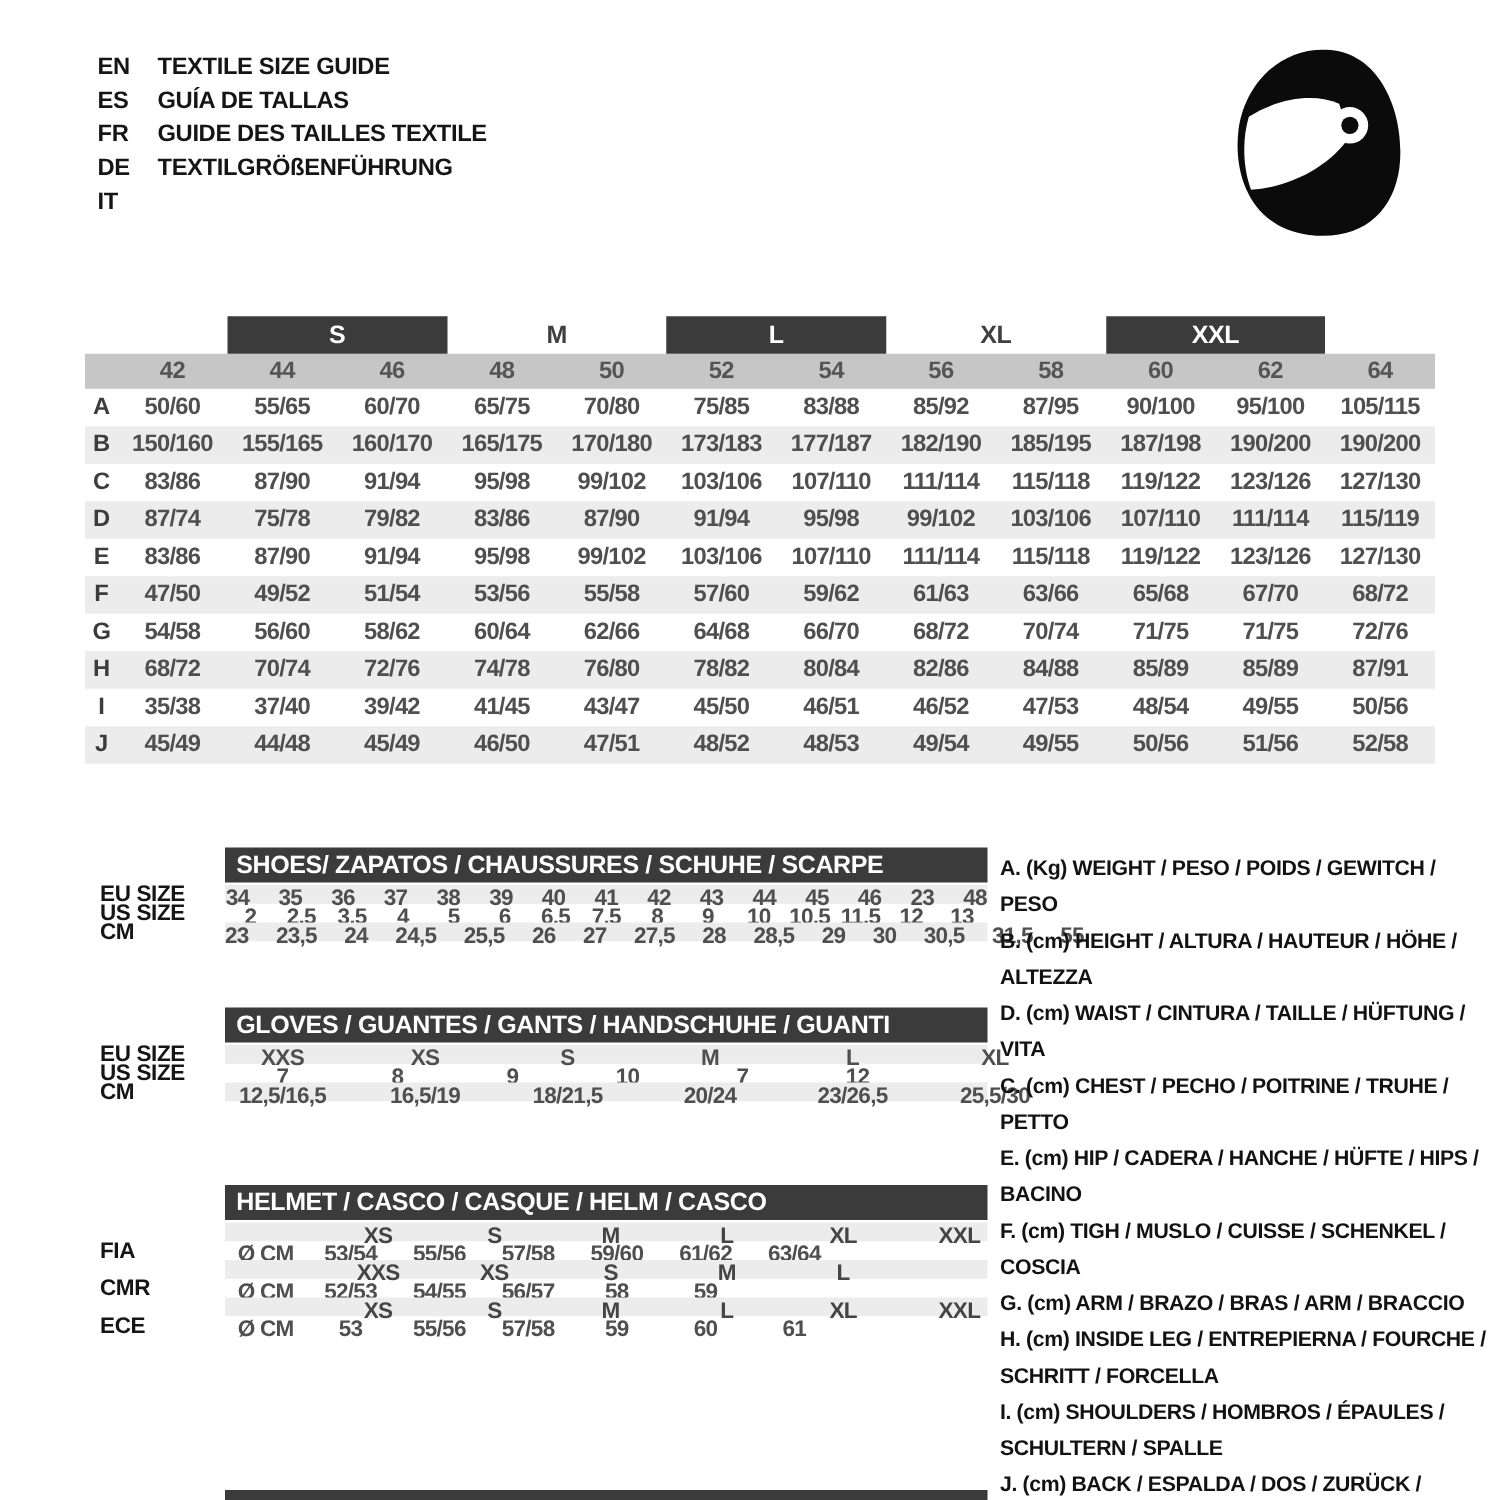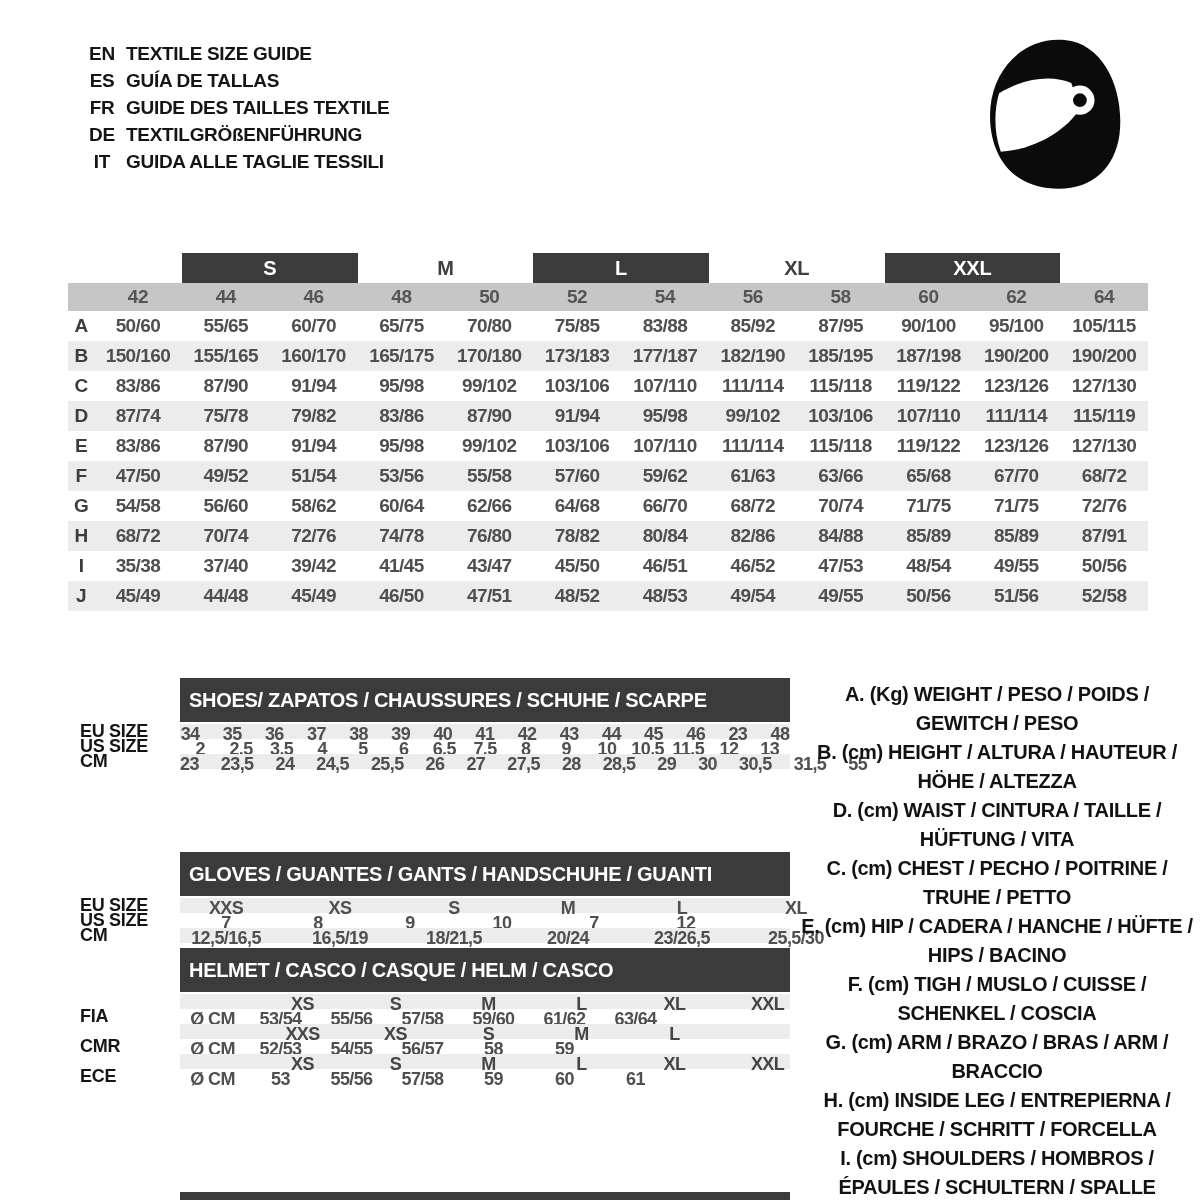--- a/index.html
+++ b/index.html
@@ -10,21 +10,21 @@
     --black:#151515;
   }
   html,body{margin:0;padding:0;background:#fff;}
   body{
     width:1200px;height:1200px;
     font-family:"Liberation Sans", sans-serif;
     font-weight:bold;
     color:var(--black);
     -webkit-font-smoothing:antialiased;
   }
-  .page{position:relative;width:1200px;height:1200px;overflow:hidden;background:#fff;text-align:center;}
+  .page{position:relative;width:1200px;height:1200px;overflow:hidden;background:#fff;}
 
   
   .language-list{position:absolute;left:78px;top:40px;}
   .lang-row{display:flex;font-size:19px;line-height:27px;letter-spacing:-0.3px;}
   .lang-code{width:48px;flex:none;}
   .helmet-icon{position:absolute;left:975px;top:28px;width:172px;height:172px;}
 
   
   .textile{position:absolute;left:68px;top:253px;width:1080px;}
   .t-grid{display:grid;grid-template-columns:26px repeat(12,1fr);}
@@ -33,40 +33,40 @@
   .group-cell.boxed{background:var(--dark);color:#fff;}
   .cols-row{height:28px;background:var(--strip);}
   .col-cell{display:flex;align-items:center;justify-content:center;font-size:19px;color:#555;letter-spacing:-0.5px;}
   .t-row{height:30px;}
   .t-row.band{background:var(--band);}
   .t-cell{display:flex;align-items:center;justify-content:center;font-size:19px;color:var(--valtext);letter-spacing:-0.6px;white-space:nowrap;}
   .t-label{color:#3c3c3c;font-size:19px;}
 
   
   .section{position:absolute;left:68px;width:722px;}
-  .sec-bar{margin-left:112px;width:610px;height:44px;background:var(--dark);color:#fff;
+  .sec-bar{margin-left:112px;width:610px;height:28px;background:var(--dark);color:#fff;
     display:flex;align-items:center;padding-left:9px;box-sizing:border-box;
     font-size:20px;letter-spacing:-0.3px;white-space:nowrap;}
   .sec-row{display:flex;height:15px;}
   .sec-label{width:112px;flex:none;display:flex;align-items:center;padding-left:12px;box-sizing:border-box;font-size:18px;letter-spacing:-0.3px;}
   .sec-band{width:610px;flex:none;display:grid;}
   .sec-band.gray{background:var(--band);gap:22px;}
   .shoes-band{grid-template-columns:repeat(15,1fr);}
   .gloves-band{grid-template-columns:repeat(6,92px) 1fr;}
   .helmet-band{grid-template-columns:65px repeat(6,71px) 1fr;}
   .sec-cell{display:flex;align-items:center;justify-content:center;font-size:18px;color:var(--valtext);letter-spacing:-0.6px;white-space:nowrap;}
   .sec-cell.hdr{color:#454545;}
   .shoes{top:678px;}
-  .gloves{top:852px;}
+  .gloves{top:806px;}
   .helmets{top:948px;}
   .gap2{height:2px;}
 
   
   .legend{position:absolute;left:800px;top:680px;width:394px;}
-  .legend-item{font-size:20px;line-height:29px;letter-spacing:-0.3px;color:#121212;}
+  .legend-item{font-size:17px;line-height:29px;letter-spacing:-0.3px;color:#121212;}
 
   
   .bottom-bar{position:absolute;left:180px;top:1192px;width:610px;height:8px;background:var(--dark);}
 </style>
 </head>
 <body>
 
 <div class="page">
 
   <div class="language-list">
@@ -81,21 +81,20 @@
       <div class="lang-row">
         <div class="lang-code">FR</div>
         <div class="lang-label">GUIDE DES TAILLES TEXTILE</div>
       </div>
       <div class="lang-row">
         <div class="lang-code">DE</div>
         <div class="lang-label">TEXTILGRÖßENFÜHRUNG</div>
       </div>
       <div class="lang-row">
         <div class="lang-code">IT</div>
-        <div class="lang-label">GUIDA ALLE TAGLIE TESSILI</div>
       </div>
     </div>
 
   <svg class="helmet-icon" viewBox="0 0 100 100" aria-hidden="true">
     <path d="M52,7 C28,5 11,24 9,46 C7,68 17,90 42,93 C66,96 81,83 84,62 C87,38 76,9 52,7 Z" fill="#0b0b0b"></path>
     <path d="M14,38 C28,29 45,27 56,32 L61,47 C52,61 33,71 15,72 C11,61 11,48 14,38 Z" fill="#ffffff"></path>
     <circle cx="61" cy="42" r="8.5" fill="#ffffff"></circle>
     <circle cx="61" cy="42" r="4" fill="#0b0b0b"></circle>
   </svg>
 

